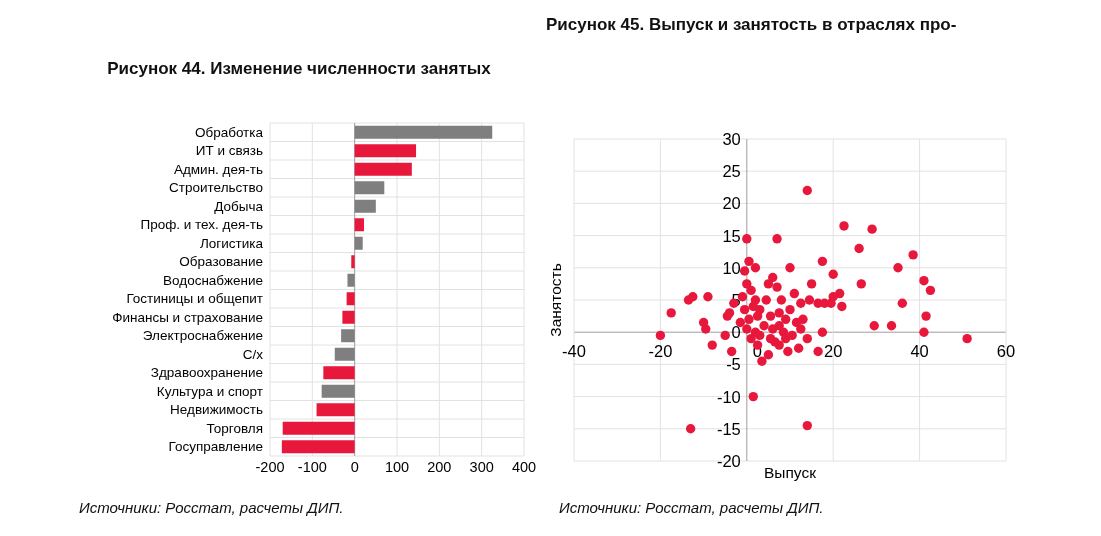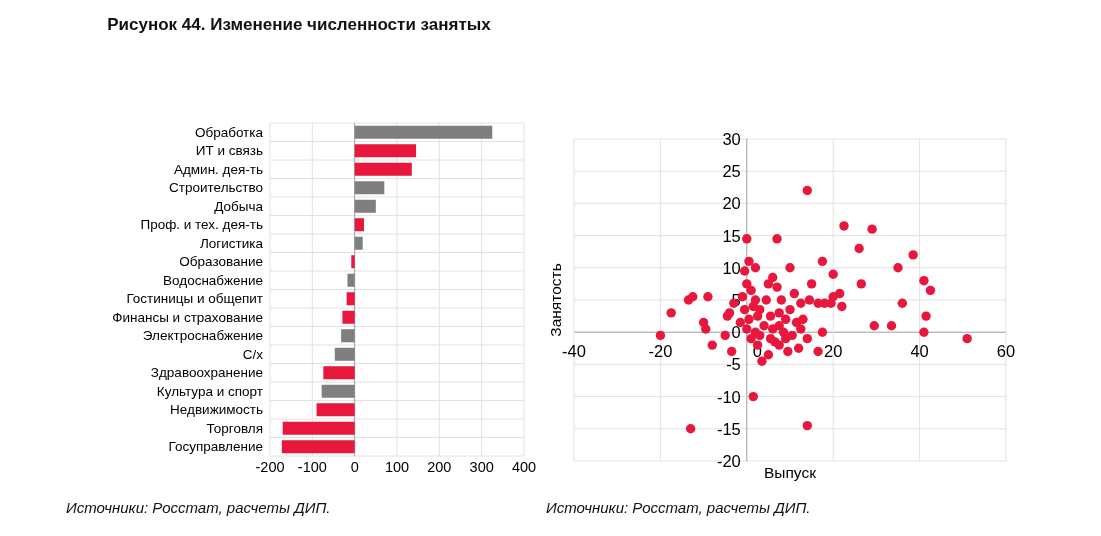--- a/index.html
+++ b/index.html
@@ -1,35 +1,36 @@
 <!DOCTYPE html>
 <html><head>
 <meta charset="utf-8">
 <style>
   html,body{margin:0;padding:0;background:#ffffff;}
   body{font-family:"Liberation Sans","DejaVu Sans",sans-serif;color:#000;}
   .canvas{position:relative;width:1101px;height:536px;background:#fff;overflow:hidden;}
   .fig-title{position:absolute;top:12px;font-size:17px;font-weight:bold;line-height:26px;color:#111;}
-  .fig-title.left{left:60px;width:478px;text-align:center;}
+  .fig-title.left{left:60px;width:478px;text-align:center;margin-top:44px;}
   .fig-title.right{left:546px;width:548px;text-align:left;}
-  .source{position:absolute;top:499px;font-size:15px;font-style:italic;color:#111;}
+  .source{position:absolute;top:499px;font-size:15px;font-style:italic;color:#111;margin-left:13px;}
   .source.left{left:66px;}
   .source.right{left:546px;}
   svg text{font-family:"Liberation Sans","DejaVu Sans",sans-serif;}
 </style>
 </head>
 <body>
 
 <div class="canvas">
 
   <div class="fig-title left">
     <div>Рисунок 44. Изменение численности занятых</div>
   </div>
 
   <div class="fig-title right">
+    <div>Рисунок 45. Выпуск и занятость в отраслях про-</div>
   </div>
 
   <svg id="barChart" style="position:absolute;left:60px;top:120px;" width="478" height="370" viewBox="0 0 478 370" xmlns="http://www.w3.org/2000/svg">
       <line x1="210" y1="3" x2="464" y2="3" stroke="#e2e2e2" stroke-width="1"></line>
       <line x1="210" y1="21.5" x2="464" y2="21.5" stroke="#e2e2e2" stroke-width="1"></line>
       <line x1="210" y1="40" x2="464" y2="40" stroke="#e2e2e2" stroke-width="1"></line>
       <line x1="210" y1="58.5" x2="464" y2="58.5" stroke="#e2e2e2" stroke-width="1"></line>
       <line x1="210" y1="77" x2="464" y2="77" stroke="#e2e2e2" stroke-width="1"></line>
       <line x1="210" y1="95.5" x2="464" y2="95.5" stroke="#e2e2e2" stroke-width="1"></line>
       <line x1="210" y1="114" x2="464" y2="114" stroke="#e2e2e2" stroke-width="1"></line>

